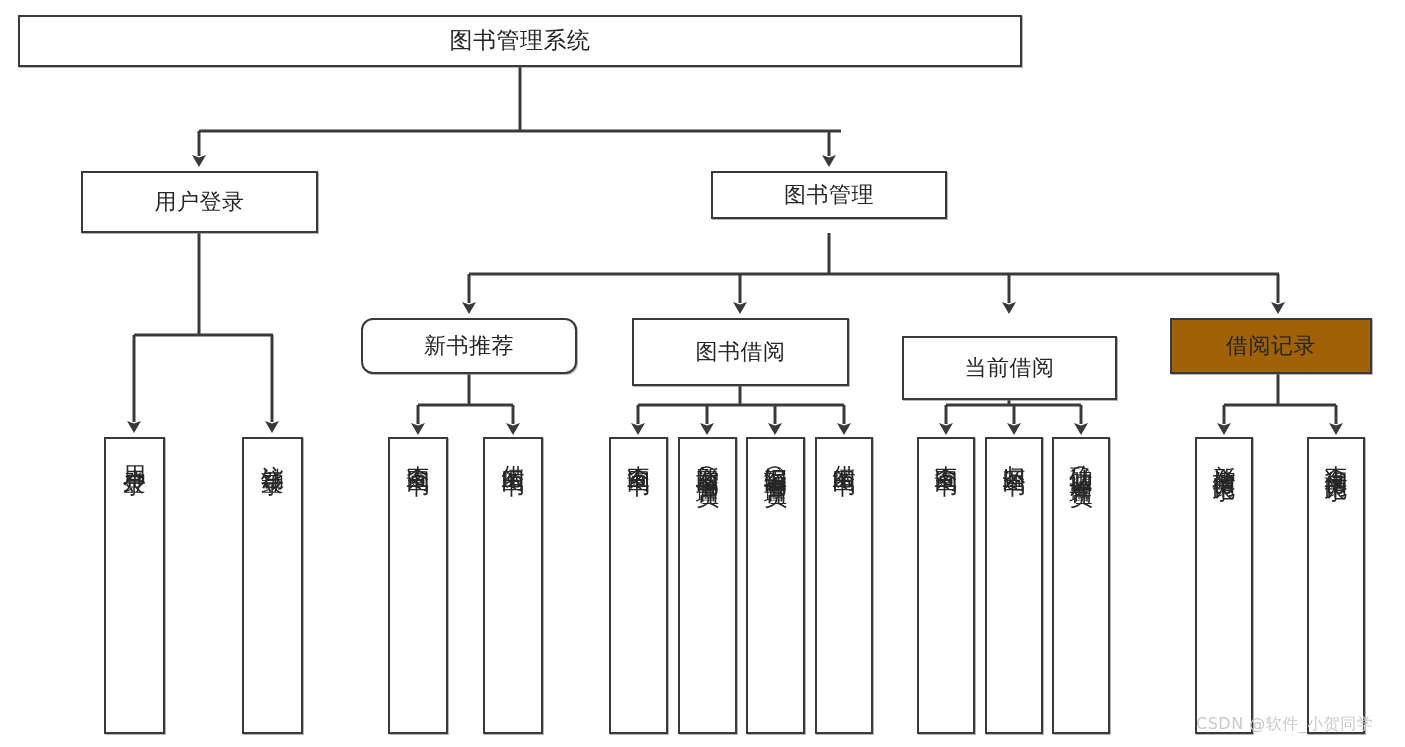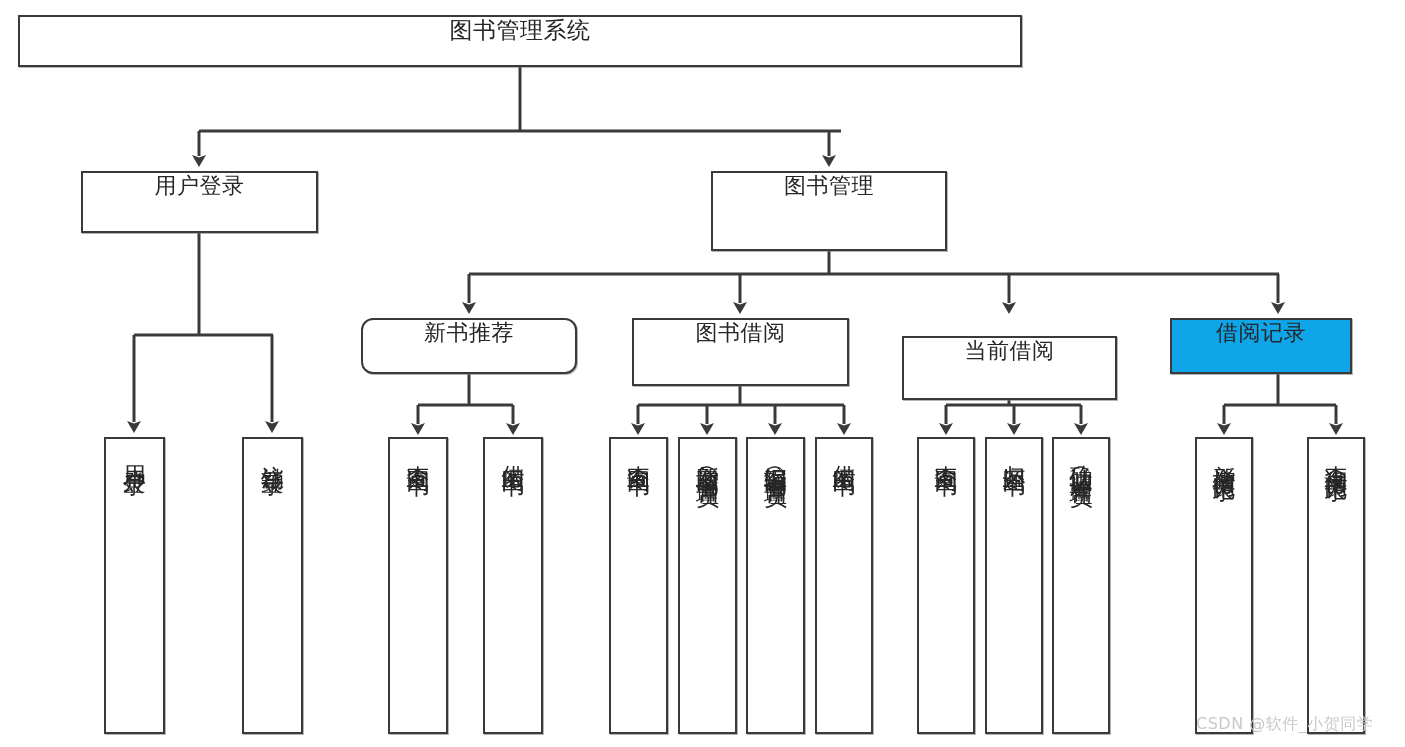--- a/index.html
+++ b/index.html
@@ -25,20 +25,21 @@
     width: 1405px;
     height: 747px;
     pointer-events: none;
   }
   .node {
     position: absolute;
     box-sizing: border-box;
     border: 2px solid #3a3a3a;
     background: #ffffff;
     display: flex;
+    align-items: center;
     justify-content: center;
     box-shadow: 1px 1px 0 0 rgba(120,120,120,0.55);
   }
   .node .label {
     color: #262626;
     text-align: center;
     line-height: 1.18;
     letter-spacing: 0.5px;
     white-space: nowrap;
   }
@@ -124,34 +125,34 @@
     </g>
   </svg>
 
   <div class="node root horiz" style="left: 18px; top: 15px; width: 1004px; height: 52px; border-color: rgb(58, 58, 58); background: rgb(255, 255, 255);">
     <span class="label" style="color: rgb(38, 38, 38);">图书管理系统</span>
   </div>
 
   <div class="node horiz" style="left: 81px; top: 171px; width: 237px; height: 62px; border-color: rgb(58, 58, 58); background: rgb(255, 255, 255);">
     <span class="label" style="color: rgb(38, 38, 38);">用户登录</span>
   </div>
-  <div class="node horiz" style="left: 711px; top: 171px; width: 236px; height: 80px; border-color: rgb(58, 58, 58); background: rgb(255, 255, 255);">
+  <div class="node horiz" style="left: 711px; top: 171px; width: 236px; height: 48px; border-color: rgb(58, 58, 58); background: rgb(255, 255, 255);">
     <span class="label" style="color: rgb(38, 38, 38);">图书管理</span>
   </div>
 
   <div class="node horiz" style="left: 361px; top: 318px; width: 216px; height: 56px; border-color: rgb(58, 58, 58); background: rgb(255, 255, 255); border-radius: 12px;">
     <span class="label" style="color: rgb(38, 38, 38);">新书推荐</span>
   </div>
   <div class="node horiz" style="left: 632px; top: 318px; width: 217px; height: 68px; border-color: rgb(58, 58, 58); background: rgb(255, 255, 255);">
     <span class="label" style="color: rgb(38, 38, 38);">图书借阅</span>
   </div>
   <div class="node horiz" style="left: 902px; top: 336px; width: 215px; height: 64px; border-color: rgb(58, 58, 58); background: rgb(255, 255, 255);">
     <span class="label" style="color: rgb(38, 38, 38);">当前借阅</span>
   </div>
-  <div class="node horiz" style="left: 1170px; top: 318px; width: 182px; height: 56px; border-color: rgb(58, 58, 58); background: #0ea5e9;">
+  <div class="node horiz" style="left: 1170px; top: 318px; width: 202px; height: 56px; border-color: rgb(58, 58, 58); background: #a16207;">
     <span class="label" style="color: rgb(38, 38, 38);">借阅记录</span>
   </div>
 
   <div class="node vert" style="left: 104px; top: 437px; width: 61px; height: 297px; border-color: rgb(58, 58, 58); background: rgb(255, 255, 255);">
     <span class="label" style="color: rgb(38, 38, 38);">用户登录</span>
   </div>
   <div class="node vert" style="left: 242px; top: 437px; width: 61px; height: 297px; border-color: rgb(58, 58, 58); background: rgb(255, 255, 255);">
     <span class="label" style="color: rgb(38, 38, 38);">注销登录</span>
   </div>
   <div class="node vert" style="left: 388px; top: 437px; width: 60px; height: 297px; border-color: rgb(58, 58, 58); background: rgb(255, 255, 255);">

